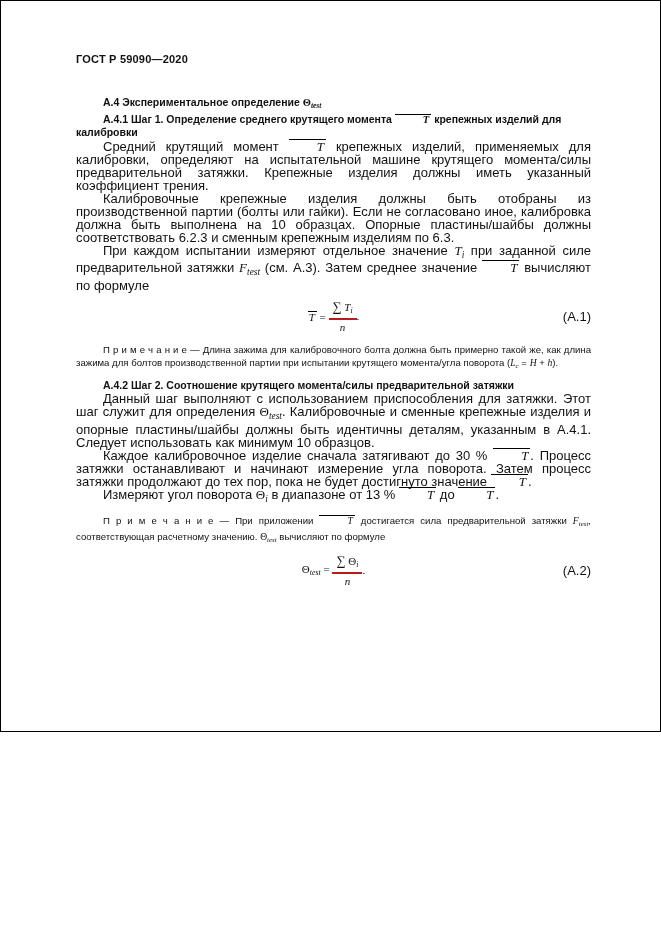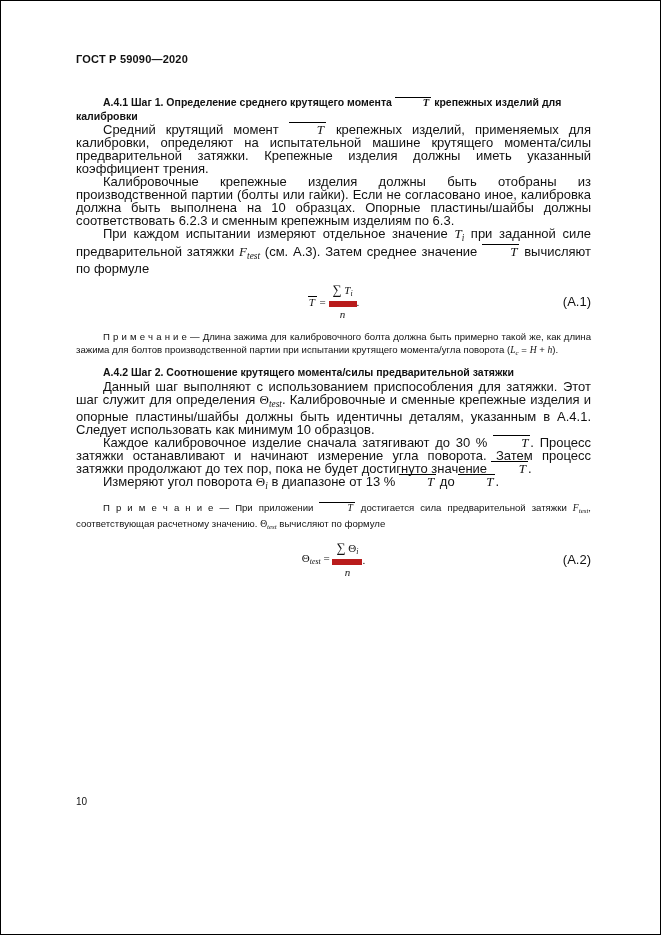--- a/index.html
+++ b/index.html
@@ -1,17 +1,17 @@
 <!DOCTYPE html>
 <html><head>
 <meta charset="utf-8">
 <style>
   html,body { margin:0; padding:0; background:#fff; }
   .page {
-    width:661px; height:935px; box-sizing:border-box;
+    width:661px; height:732px; box-sizing:border-box;
     border:1px solid #000; background:#fff; position:relative;
     padding:52px 69px 0 75px;
     font-family:"Liberation Sans", sans-serif;
     color:#111; overflow:hidden;
   }
   .doc-header {
     font-size:11px; font-weight:bold; line-height:13px;
     margin:0 0 30px 0; letter-spacing:0.2px;
   }
   .h {
@@ -37,39 +37,40 @@
             display:inline-block; border-top:1px solid #000;
             line-height:1.0; padding:0 2px 0 1px; margin-top:-1px; }
   .s-sum  { font-family:"Liberation Serif", serif; font-size:1.15em; }
   
   .formula {
     position:relative; text-align:center; margin:9px 0 10px 0;
     font-family:"Liberation Serif", serif; font-size:11px; line-height:12px;
   }
   .formula .f-body > * { vertical-align:middle; }
   .frac { display:inline-block; vertical-align:middle; text-align:center; }
-  .frac .num { display:block; border-bottom:6px solid #b91c1c; padding:0 4px 1px 4px; }
+  .frac .num { display:block; border-bottom:2px solid #b91c1c; padding:0 4px 1px 4px; }
   .frac .den { display:block; padding-top:1px; }
   .f-tail { vertical-align:bottom; }
   .f-label {
     position:absolute; right:0; top:50%; transform:translateY(-50%);
     font-family:"Liberation Sans", sans-serif; font-size:13px; color:#111;
   }
   .page-number {
     position:absolute; left:75px; top:794px;
     font-size:10px; line-height:13px;
   }
 </style>
 </head>
 <body>
 
 <div class="page">
 
   <div class="doc-header">ГОСТ Р 59090—2020</div>
 
+  <div class="h"><span class="s-plain">А.4 Экспериментальное определение </span><span class="s-sym">Θ</span><span class="s-sub">test</span></div>
   <div class="h"><span class="s-plain">А.4.1 Шаг 1. Определение среднего крутящего момента </span><span class="s-ovl">T</span><span class="s-plain"> крепежных изделий для калибровки</span></div>
 
   <p class="body"><span class="s-plain">Средний крутящий момент </span><span class="s-ovl">T</span><span class="s-plain"> крепежных изделий, применяемых для калибровки, определяют на испытательной машине крутящего момента/силы предварительной затяжки. Крепежные изделия должны иметь указанный коэффициент трения.</span></p>
   <p class="body"><span class="s-plain">Калибровочные крепежные изделия должны быть отобраны из производственной партии (болты или гайки). Если не согласовано иное, калибровка должна быть выполнена на 10 образцах. Опорные пластины/шайбы должны соответствовать 6.2.3 и сменным крепежным изделиям по 6.3.</span></p>
   <p class="body"><span class="s-plain">При каждом испытании измеряют отдельное значение </span><span class="s-var">T</span><span class="s-sub">i</span><span class="s-plain"> при заданной силе предварительной затяжки </span><span class="s-var">F</span><span class="s-sub">test</span><span class="s-plain"> (см. А.3). Затем среднее значение </span><span class="s-ovl">T</span><span class="s-plain"> вычисляют по формуле</span></p>
 
   <div class="formula">
     <span class="f-body"><span><span class="s-ovl">T</span><span class="s-sym"> = </span></span><span class="frac"><span class="num"><span class="s-sum">∑</span><span class="s-var"> T</span><span class="s-sub">i</span></span><span class="den"><span class="s-var">n</span></span></span><span class="f-tail">.</span></span>
     <span class="f-label">(А.1)</span>
   </div>

